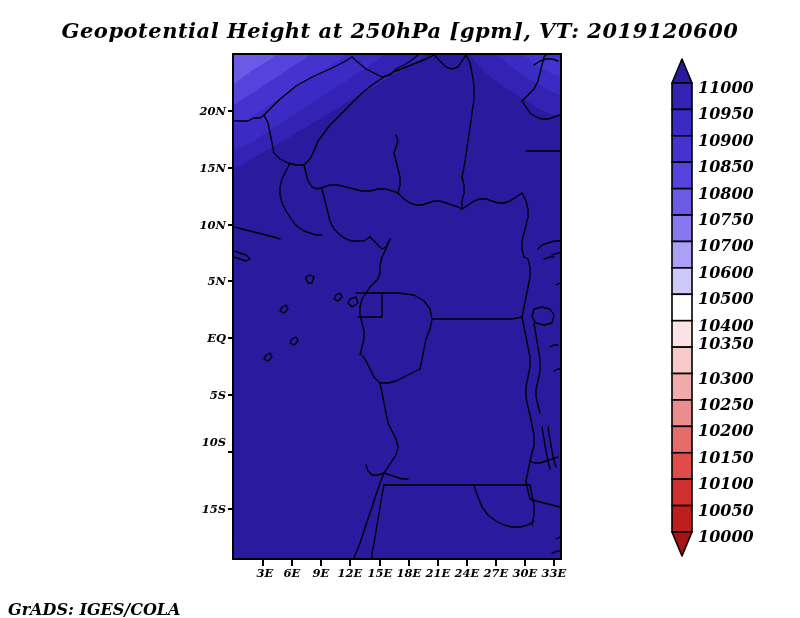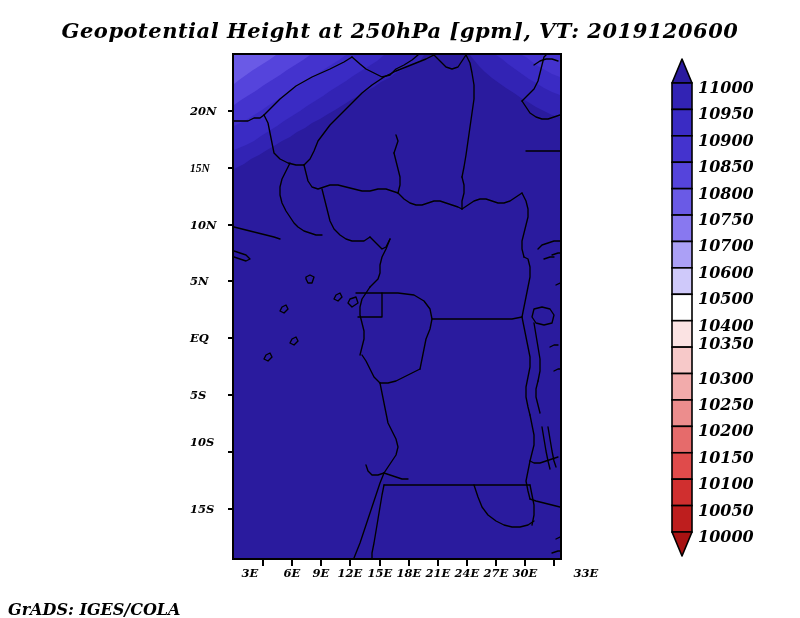--- a/index.html
+++ b/index.html
@@ -55,20 +55,21 @@
   .axis-label {
     position: absolute;
     font-family: "DejaVu Serif", serif;
     font-style: italic;
     font-weight: 700;
     font-size: 11.5px;
     color: #000000;
     white-space: nowrap;
   }
   .lat-label {
+    text-align: right;
     transform: translateY(-50%);
   }
   .lon-label {
     text-align: center;
     transform: translateX(-50%);
   }
   .tick {
     position: absolute;
     background: #000000;
   }
@@ -253,42 +254,42 @@
         <path d="M322,484 L326,482"></path>
         <path d="M318,498 L324,496 L326,496"></path>
       </g>
     </svg>
   </div>
 </div>
 
 <div class="axis-label lat-label" style="left:190px; top:111px; width:36px;">20N</div>
 <div class="tick tick-lat" style="left:228px; top:111px;"></div>
 
-<div class="axis-label lat-label" style="left:190px; top:168px; width:36px;font-family:Liberation Serif, serif;">15N</div>
+<div class="axis-label lat-label" style="left:190px; top:168px; width:36px;">15N</div>
 <div class="tick tick-lat" style="left:228px; top:168px;"></div>
 
 <div class="axis-label lat-label" style="left:190px; top:225px; width:36px;">10N</div>
 <div class="tick tick-lat" style="left:228px; top:225px;"></div>
 
 <div class="axis-label lat-label" style="left:190px; top:281px; width:36px;">5N</div>
 <div class="tick tick-lat" style="left:228px; top:281px;"></div>
 
 <div class="axis-label lat-label" style="left:190px; top:338px; width:36px;">EQ</div>
 <div class="tick tick-lat" style="left:228px; top:338px;"></div>
 
 <div class="axis-label lat-label" style="left:190px; top:395px; width:36px;">5S</div>
 <div class="tick tick-lat" style="left:228px; top:395px;"></div>
 
 <div class="axis-label lat-label" style="left:190px; top:442px; width:36px;">10S</div>
 <div class="tick tick-lat" style="left:228px; top:452px;"></div>
 
 <div class="axis-label lat-label" style="left:190px; top:509px; width:36px;">15S</div>
 <div class="tick tick-lat" style="left:228px; top:509px;"></div>
 
-<div class="axis-label lon-label" style="left:250px; top:566px;">3E</div>
+<div class="axis-label lon-label" style="left:265px; top:566px;">3E</div>
 <div class="tick tick-lon" style="left:263px; top:560px;"></div>
 
 <div class="axis-label lon-label" style="left:292px; top:566px;">6E</div>
 <div class="tick tick-lon" style="left:292px; top:560px;"></div>
 
 <div class="axis-label lon-label" style="left:321px; top:566px;">9E</div>
 <div class="tick tick-lon" style="left:321px; top:560px;"></div>
 
 <div class="axis-label lon-label" style="left:350px; top:566px;">12E</div>
 <div class="tick tick-lon" style="left:350px; top:560px;"></div>
@@ -304,21 +305,21 @@
 
 <div class="axis-label lon-label" style="left:467px; top:566px;">24E</div>
 <div class="tick tick-lon" style="left:467px; top:560px;"></div>
 
 <div class="axis-label lon-label" style="left:496px; top:566px;">27E</div>
 <div class="tick tick-lon" style="left:496px; top:560px;"></div>
 
 <div class="axis-label lon-label" style="left:525px; top:566px;">30E</div>
 <div class="tick tick-lon" style="left:525px; top:560px;"></div>
 
-<div class="axis-label lon-label" style="left:554px; top:566px;margin-left:32px;">33E</div>
+<div class="axis-label lon-label" style="left:554px; top:566px;">33E</div>
 <div class="tick tick-lon" style="left:554px; top:560px;"></div>
 
 <div id="colorbar">
   <svg id="colorbar-svg" viewBox="0 0 22 499" width="22" height="499" xmlns="http://www.w3.org/2000/svg">
       <path d="M11,1 L21,25 L1,25 Z" fill="#2A1B9E" stroke="#000" stroke-width="1.6" stroke-linejoin="round"></path>
       <rect x="1" y="25" width="20" height="26.41176470588235" fill="#3223B4" stroke="#000" stroke-width="1.6"></rect>
       <rect x="1" y="51.41176470588235" width="20" height="26.41176470588235" fill="#3A2BC4" stroke="#000" stroke-width="1.6"></rect>
       <rect x="1" y="77.8235294117647" width="20" height="26.41176470588235" fill="#4433CE" stroke="#000" stroke-width="1.6"></rect>
       <rect x="1" y="104.23529411764706" width="20" height="26.41176470588235" fill="#5544DC" stroke="#000" stroke-width="1.6"></rect>
       <rect x="1" y="130.6470588235294" width="20" height="26.41176470588235" fill="#6A5AE6" stroke="#000" stroke-width="1.6"></rect>

